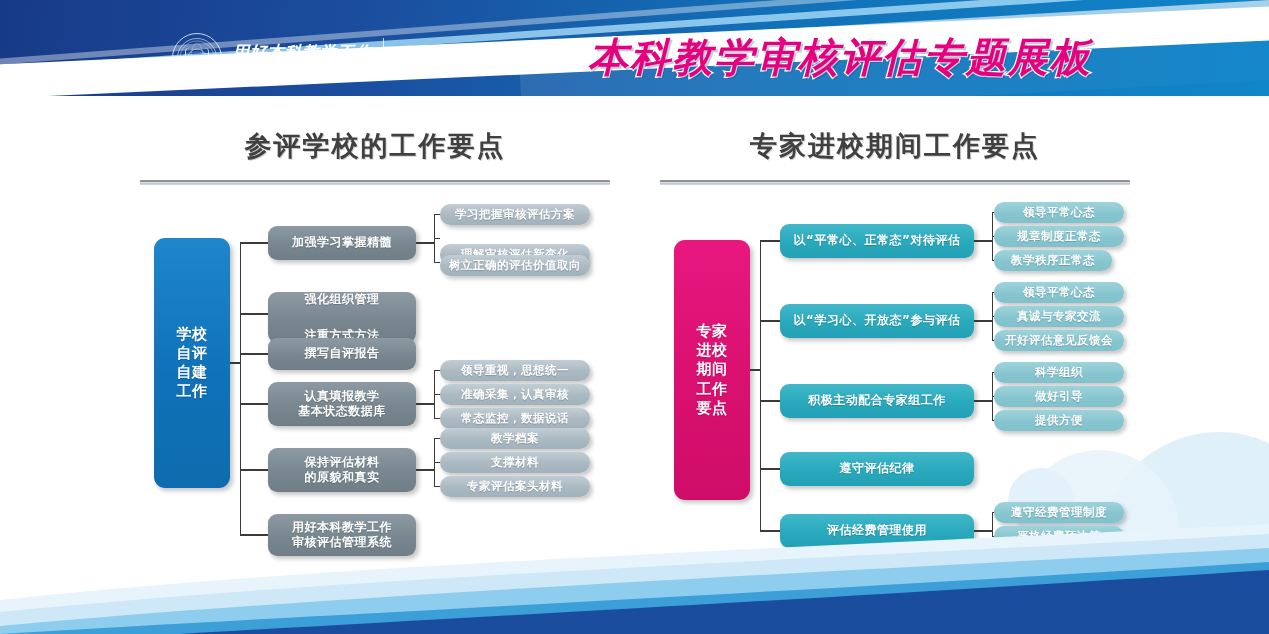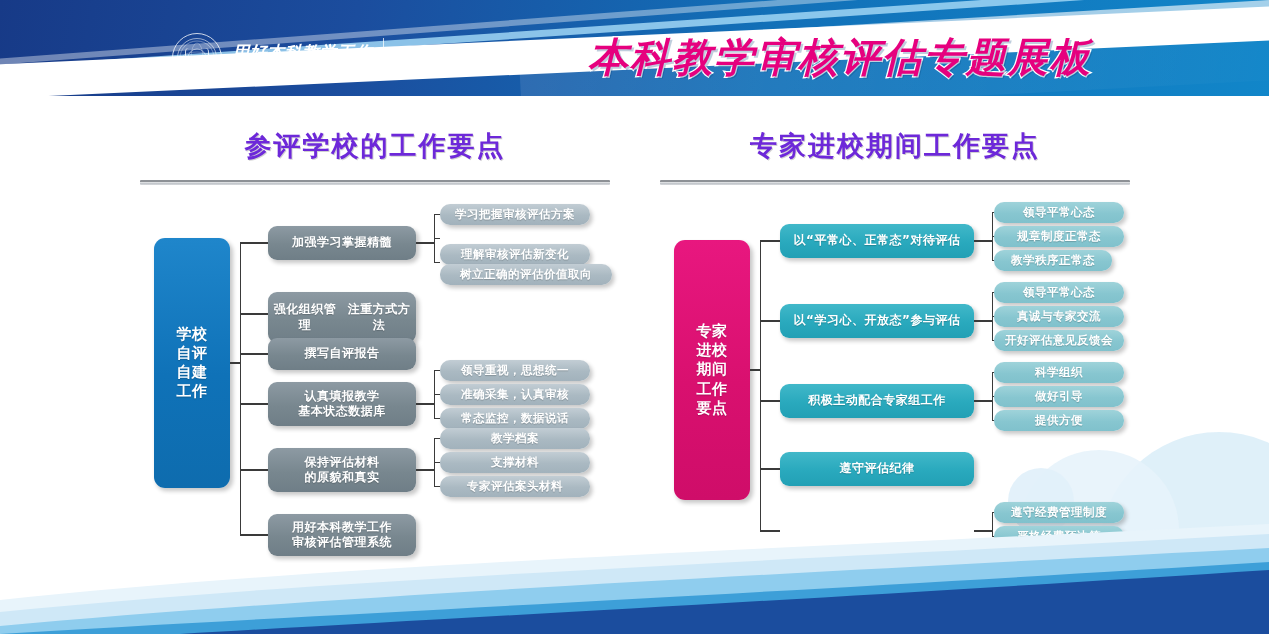--- a/index.html
+++ b/index.html
@@ -53,21 +53,21 @@
   
   .circ{position:absolute;border-radius:50%;}
   .c1{right:-70px;top:432px;width:240px;height:240px;background:#d9edf8;opacity:.85;}
   .c2{right:90px;top:450px;width:160px;height:160px;background:#e7f3fb;opacity:.9;}
   .c3{right:195px;top:468px;width:66px;height:66px;background:#e2f0fa;opacity:.95;}
 
   
   .col{position:absolute;top:128px;}
   .col-left{left:140px;width:470px;}
   .col-right{left:660px;width:470px;}
-  .sec-title{text-align:center;font-size:27px;font-weight:bold;color:#6d28d9;
+  .sec-title{text-align:center;font-size:27px;font-weight:bold;color:#404040;
              font-family:"DejaVu Serif","Liberation Serif",serif;letter-spacing:2px;
              text-shadow:1px 1px 0 rgba(0,0,0,.18);}
   .sec-rule{margin-top:16px;height:5px;
             background:linear-gradient(180deg,#8d9196 0%,#8d9196 40%,#ffffff 45%,#b9bec3 55%,#d7dadd 100%);
             border-radius:1px;}
 
   
   .diagram{position:absolute;top:180px;}
   .dg-left{left:140px;width:480px;height:390px;}
   .dg-right{left:660px;width:480px;height:390px;}
@@ -150,24 +150,24 @@
       <div class="conn h" style="left: 90px; top: 182.3px; width: 10px;"></div>
       <div class="node branch branch-l" style="left: 128px; top: 46px; width: 148px; height: 34px; flex-direction: column;">
         <span>加强学习掌握精髓</span>
       </div>
       <div class="conn h" style="left: 100px; top: 62.3px; width: 28px;"></div>
       <div class="conn h" style="left: 276px; top: 62.3px; width: 18px;"></div>
       <div class="node leaf leaf-l" style="left: 300px; top: 24px; width: 150px; height: 21px;">学习把握审核评估方案</div>
       <div class="conn h" style="left: 294px; top: 33.8px; width: 6px;"></div>
       <div class="node leaf leaf-l" style="left: 300px; top: 48px; width: 150px; height: 21px; margin-top: 16px;">理解审核评估新变化</div>
       <div class="conn h" style="left: 294px; top: 57.8px; width: 6px;"></div>
-      <div class="node leaf leaf-l" style="left: 300px; top: 84px; width: 172px; height: 21px; text-align: right;">树立正确的评估价值取向</div>
+      <div class="node leaf leaf-l" style="left: 300px; top: 75px; width: 150px; height: 21px; text-align: right;">树立正确的评估价值取向</div>
       <div class="conn h" style="left: 294px; top: 81.8px; width: 6px;"></div>
       <div class="conn v" style="left: 294px; top: 34.5px; height: 48px;"></div>
-      <div class="node branch branch-l" style="left: 128px; top: 112px; width: 148px; height: 51px; flex-direction: row;">
+      <div class="node branch branch-l" style="left: 128px; top: 112px; width: 148px; height: 51px; flex-direction: column; justify-content: space-between;">
         <span>强化组织管理</span>
         <span>注重方式方法</span>
       </div>
       <div class="conn h" style="left: 100px; top: 133.3px; width: 28px;"></div>
       <div class="node branch branch-l" style="left: 128px; top: 158px; width: 148px; height: 32px; flex-direction: column;">
         <span>撰写自评报告</span>
       </div>
       <div class="conn h" style="left: 100px; top: 173.3px; width: 28px;"></div>
       <div class="node branch branch-l" style="left: 128px; top: 202px; width: 148px; height: 44px; flex-direction: column;">
         <span>认真填报教学</span>
@@ -244,20 +244,23 @@
       <div class="conn h" style="left: 332px; top: 191.8px; width: 2px;"></div>
       <div class="node leaf leaf-r" style="left: 334px; top: 206px; width: 130px; height: 21px;">做好引导</div>
       <div class="conn h" style="left: 332px; top: 215.8px; width: 2px;"></div>
       <div class="node leaf leaf-r" style="left: 334px; top: 230px; width: 130px; height: 21px;">提供方便</div>
       <div class="conn h" style="left: 332px; top: 239.8px; width: 2px;"></div>
       <div class="conn v" style="left: 332px; top: 192.5px; height: 48px;"></div>
       <div class="node branch branch-r" style="left: 120px; top: 272px; width: 194px; height: 34px; flex-direction: column;">
         <span>遵守评估纪律</span>
       </div>
       <div class="conn h" style="left: 100px; top: 288.3px; width: 20px;"></div>
+      <div class="node branch branch-r" style="left: 120px; top: 334px; width: 194px; height: 34px; flex-direction: column;">
+        <span>评估经费管理使用</span>
+      </div>
       <div class="conn h" style="left: 100px; top: 350.3px; width: 20px;"></div>
       <div class="conn h" style="left: 314px; top: 350.3px; width: 18px;"></div>
       <div class="node leaf leaf-r" style="left: 334px; top: 322px; width: 130px; height: 21px;">遵守经费管理制度</div>
       <div class="conn h" style="left: 332px; top: 331.8px; width: 2px;"></div>
       <div class="node leaf leaf-r" style="left: 334px; top: 346px; width: 130px; height: 21px;">严格经费预决算</div>
       <div class="conn h" style="left: 332px; top: 355.8px; width: 2px;"></div>
       <div class="conn v" style="left: 332px; top: 332.5px; height: 24px;"></div>
       <div class="conn v" style="left: 100px; top: 61px; height: 290px;"></div>
     </div>
 

